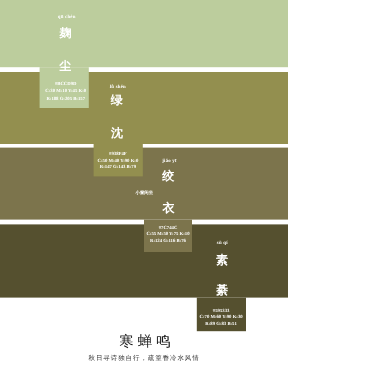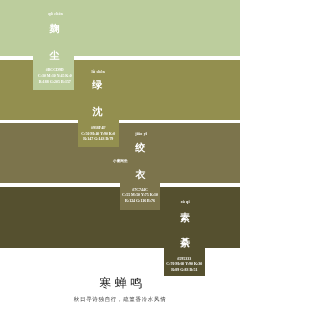--- a/index.html
+++ b/index.html
@@ -11,21 +11,21 @@
   .tab{position:absolute;}
   .pinyin{position:absolute;font-size:4px;letter-spacing:.2px;white-space:nowrap;color:#ffffff;
           font-family:"Liberation Serif",serif;font-weight:700;}
   .han{position:absolute;font-size:10px;line-height:10px;width:20px;text-align:center;color:#ffffff;
        font-family:"Liberation Serif",serif;font-weight:600;}
   .info{position:absolute;text-align:center;font-size:3.95px;line-height:5.7px;white-space:nowrap;
         color:#ffffff;font-family:"Liberation Serif",serif;font-weight:600;}
   .note{position:absolute;font-size:3.65px;letter-spacing:0px;white-space:nowrap;color:#ffffff;
         font-family:"Liberation Serif",serif;font-weight:600;}
   .title{position:absolute;font-size:12px;line-height:12px;letter-spacing:3.5px;white-space:nowrap;
-         color:#1c1c1c;font-family:Liberation Mono, monospace;}
+         color:#1c1c1c;font-family:Liberation Sans, sans-serif;}
   .sub{position:absolute;font-size:5.4px;line-height:5.4px;letter-spacing:.78px;white-space:nowrap;
        color:#333333;font-family:"Liberation Serif",serif;}
 </style>
 </head>
 <body>
 
 <div class="stage">
 
   <div class="band" style="top: 0px; height: 56px; background: rgb(188, 205, 157);"></div>
   <div class="band" style="top: 60px; height: 59.5px; background: rgb(147, 143, 79);"></div>

